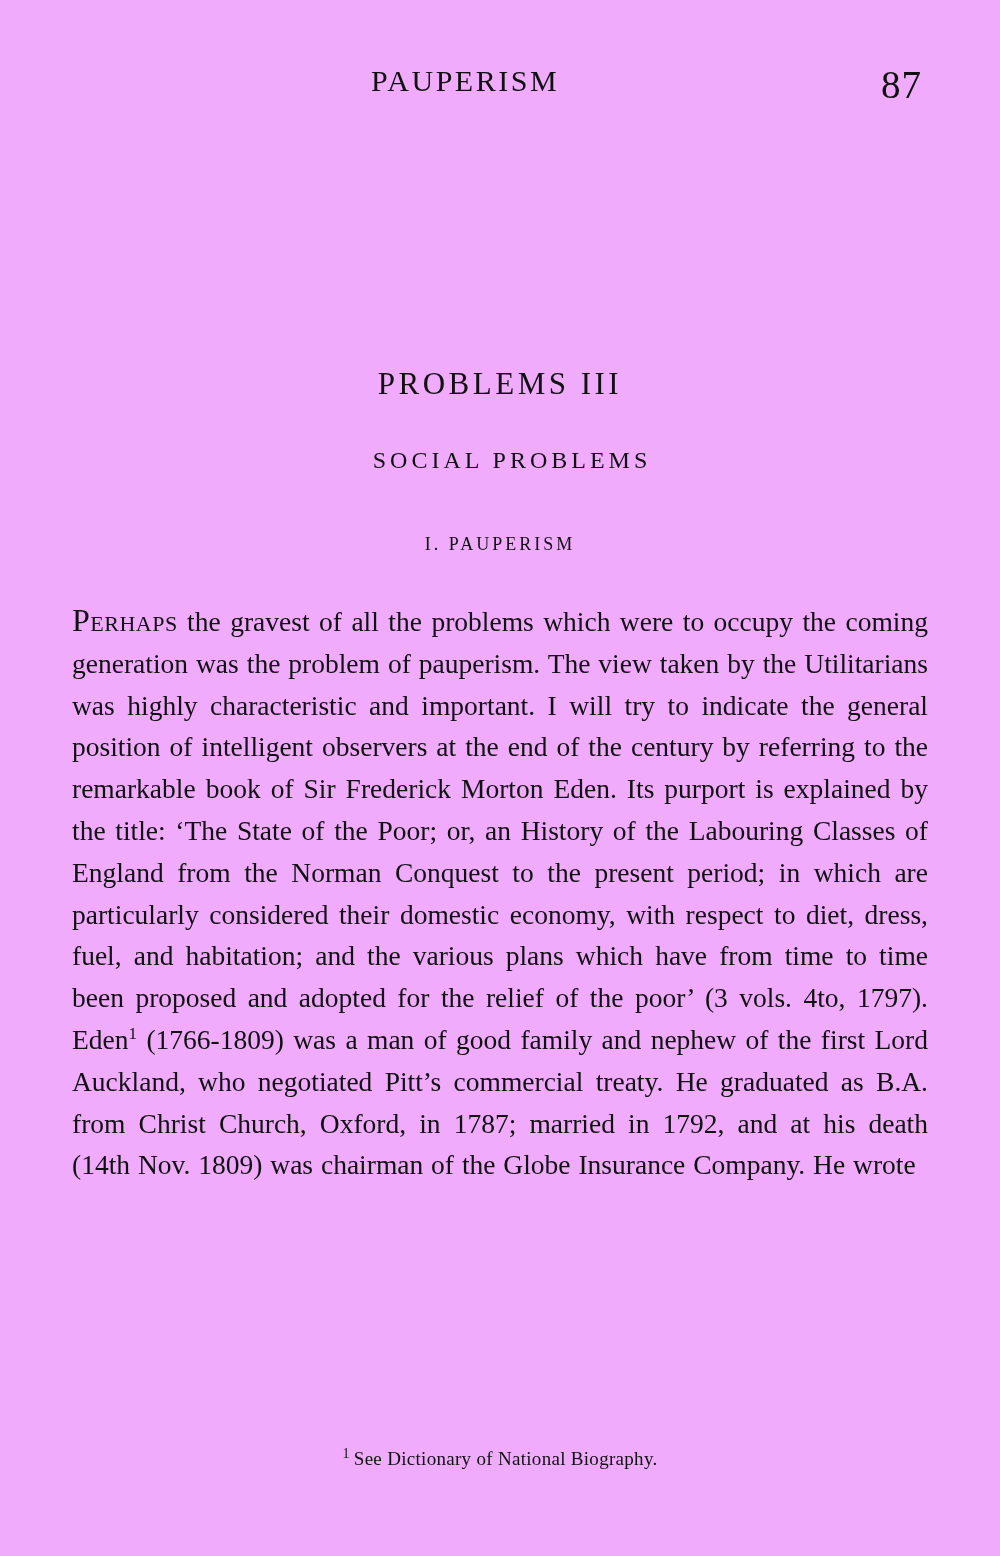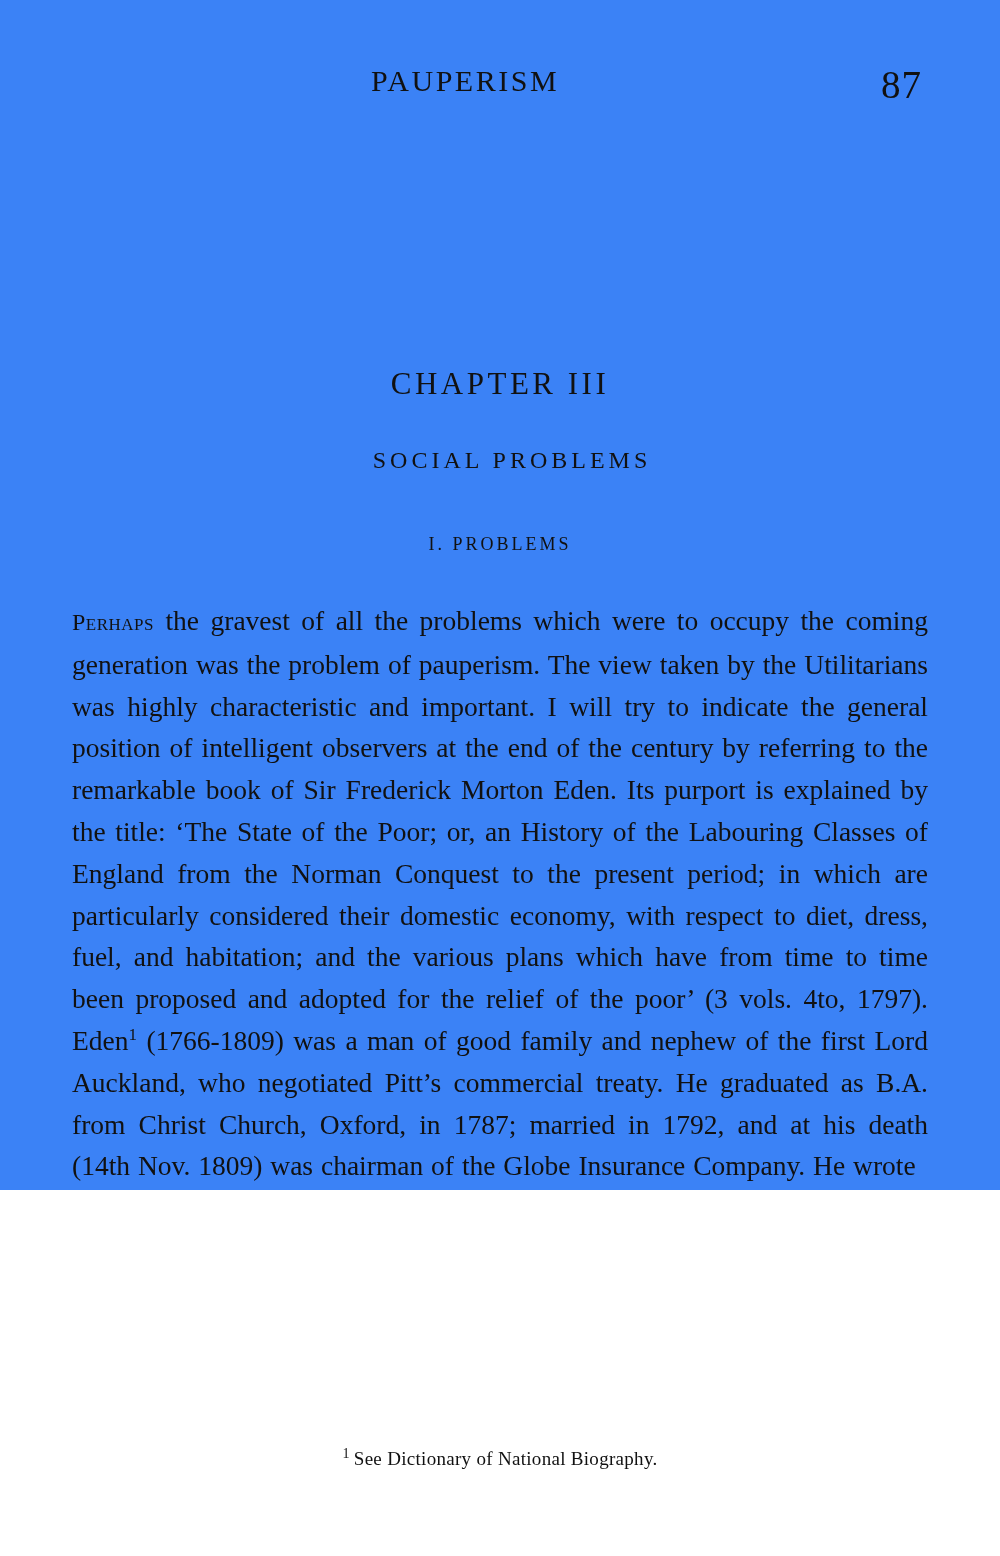--- a/index.html
+++ b/index.html
@@ -13,22 +13,22 @@
     position: relative;
     font-family: "Liberation Serif", serif;
     color: #111111;
     overflow: hidden;
   }
   .page {
     position: absolute;
     left: 0;
     top: 0;
     width: 1000px;
-    height: 1190px;
-    background: #3b82f6;
+    height: 1556px;
+    background: #f0abfc;
   }
 
   
   .running-head {
     position: absolute;
     top: 64px;
     left: 70px;
     width: 860px;
     height: 42px;
   }
@@ -89,21 +89,21 @@
     font-size: 27.5px;
     line-height: 41.8px;
     text-align: justify;
     text-align-last: left;
   }
   .body-text p {
     margin: 0;
   }
   .smallcaps-lead {
     font-variant: small-caps;
-    font-size: 24px;
+    font-size: 32px;
     letter-spacing: 0.5px;
   }
   .fn-ref {
     font-size: 17px;
     vertical-align: super;
     line-height: 0;
   }
 
   
   .footnote {
@@ -130,23 +130,23 @@
 </head>
 <body>
 
 <div class="page">
 
   <div class="running-head">
     <div class="running-title">PAUPERISM</div>
     <div class="folio">87</div>
   </div>
 
-  <div class="chapter-number">CHAPTER  III</div>
+  <div class="chapter-number">PROBLEMS  III</div>
   <div class="chapter-title">SOCIAL   PROBLEMS</div>
-  <div class="section-title">I.  PROBLEMS</div>
+  <div class="section-title">I.  PAUPERISM</div>
 
   <div class="body-text">
     <p><span class="smallcaps-lead">Perhaps</span><span> the gravest of all the problems which were to occupy the coming generation was the problem of pauperism.  The view taken by the Utilitarians was highly characteristic and important.  I will try to indicate the general position of intelligent observers at the end of the century by referring to the remarkable book of Sir Frederick Morton Eden.  Its purport is explained by the title: ‘The State of the Poor; or, an History of the Labouring Classes of England from the Norman Conquest to the present period; in which are particularly considered their domestic economy, with respect to diet, dress, fuel, and habitation; and the various plans which have from time to time been proposed and adopted for the relief of the poor’ (3 vols. 4to, 1797).  Eden</span><span class="fn-ref">1</span><span> (1766-1809) was a man of good family and nephew of the first Lord Auckland, who negotiated Pitt’s commercial treaty.  He graduated as B.A. from Christ Church, Oxford, in 1787; married in 1792, and at his death (14th Nov. 1809) was chairman of the Globe Insurance Company.  He wrote</span></p>
   </div>
 
   <div class="footnote">
     <span class="marker">1</span><span>See </span><span class="work">Dictionary of National Biography.</span>
   </div>
 
 </div>

